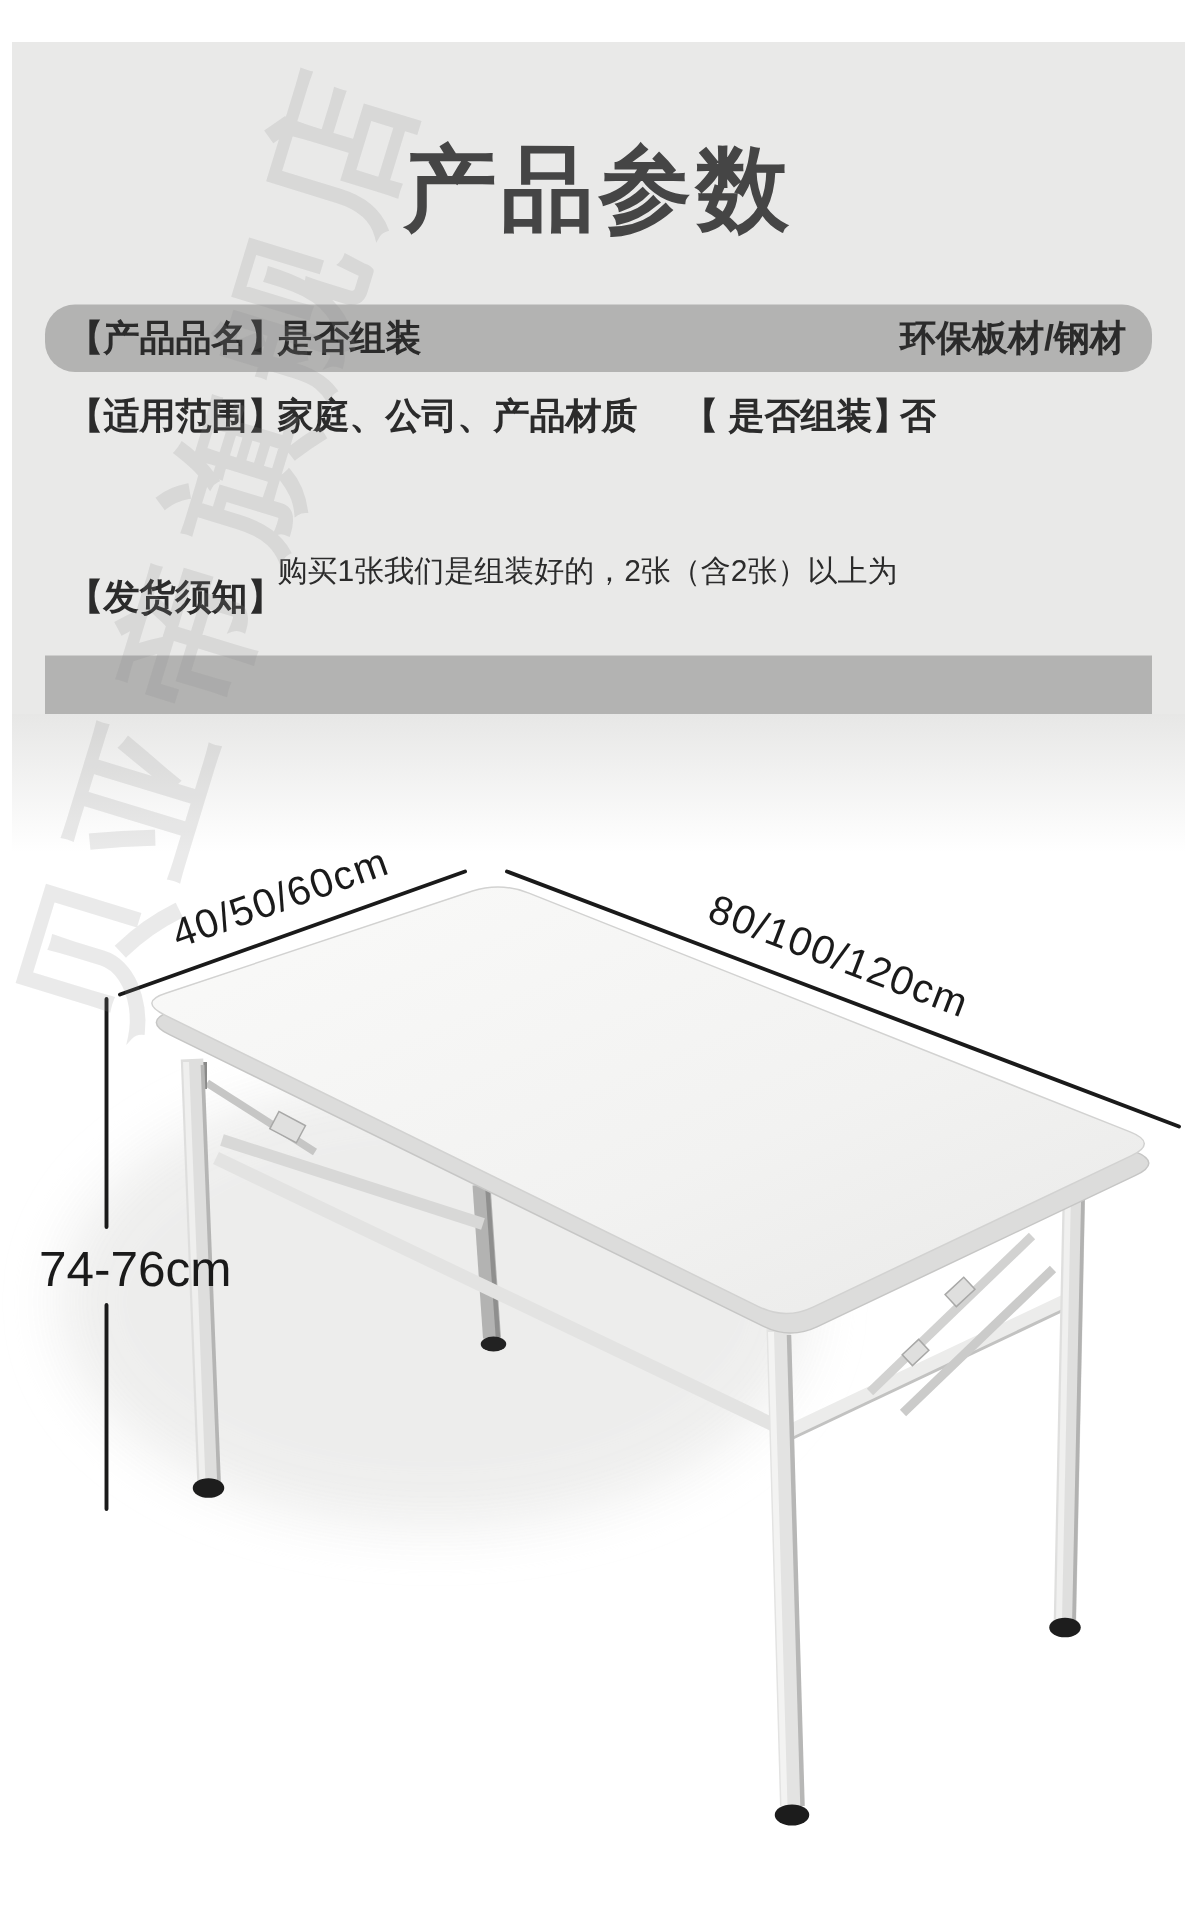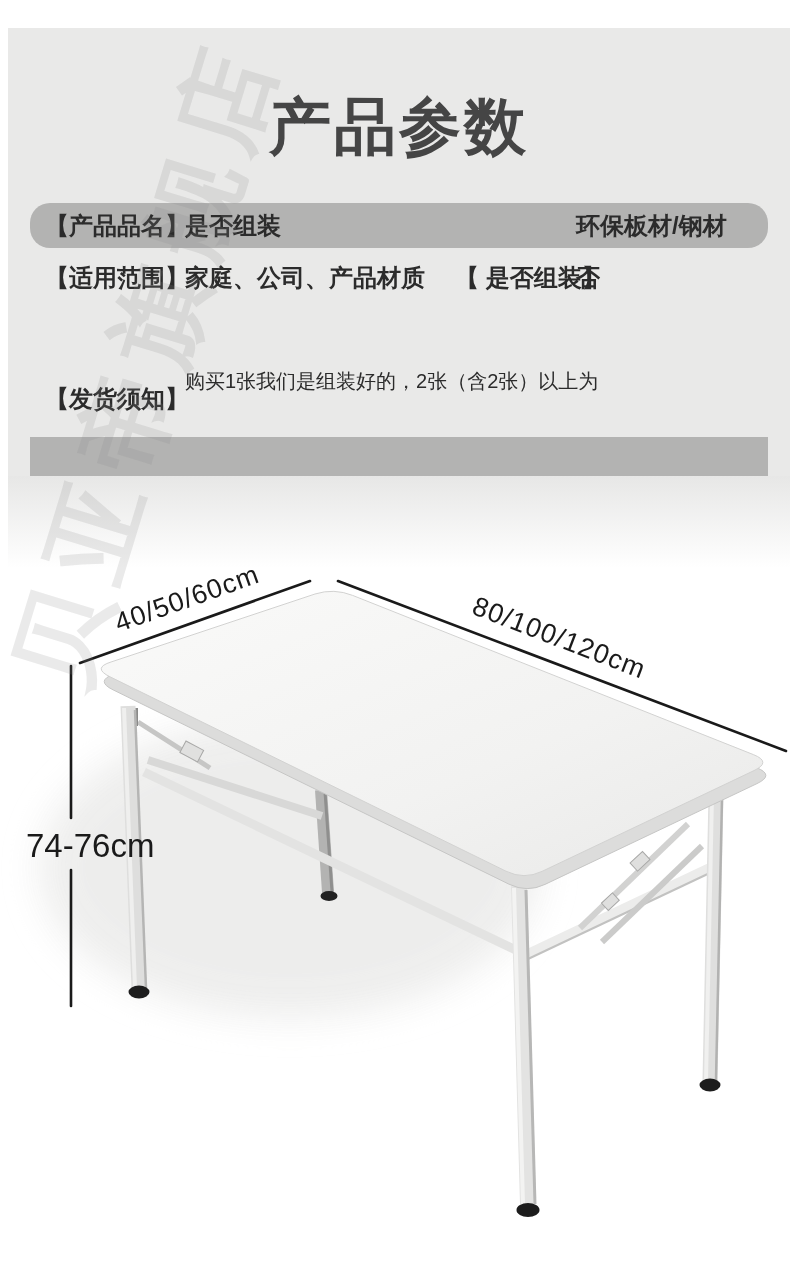--- a/index.html
+++ b/index.html
@@ -29,21 +29,21 @@
     text-align:center;font-size:62px;line-height:66px;font-weight:800;
     letter-spacing:3px;color:#454545;
   }
   .row{position:absolute;left:0;width:782px;height:45px;}
   .row.bar{left:22px;width:738px;background:#b3b3b2;}
   .row .cell{position:absolute;top:0;height:45px;line-height:45px;white-space:nowrap;}
   .row.bar .cell{margin-left:-22px;} 
   .c1{left:37px;font-size:24px;font-weight:700;}
   .c2{left:177px;font-size:24px;font-weight:600;}
   .c3{left:447px;font-size:24px;font-weight:700;}
-  .c4{left:568px;font-size:24px;font-weight:600;}
+  .c4{left:592px;font-size:24px;font-weight:600;}
   .r1{top:175px;border-radius:20px;} .r2{top:227px;text-decoration:underline;} .r3{top:272px;} .r4{top:324px;height:82px;} .r5{top:409px;}
   .r4 .c1{line-height:30px;top:2px;margin-top:30px;}
   .multiline{position:absolute;left:177px;top:16px;font-size:20px;font-weight:500;line-height:27px;}
   .multiline span{display:block;white-space:nowrap;}
   .photo{position:absolute;left:0;top:476px;width:790px;height:805px;}
 </style>
 </head>
 <body>
 
 <div class="page">

